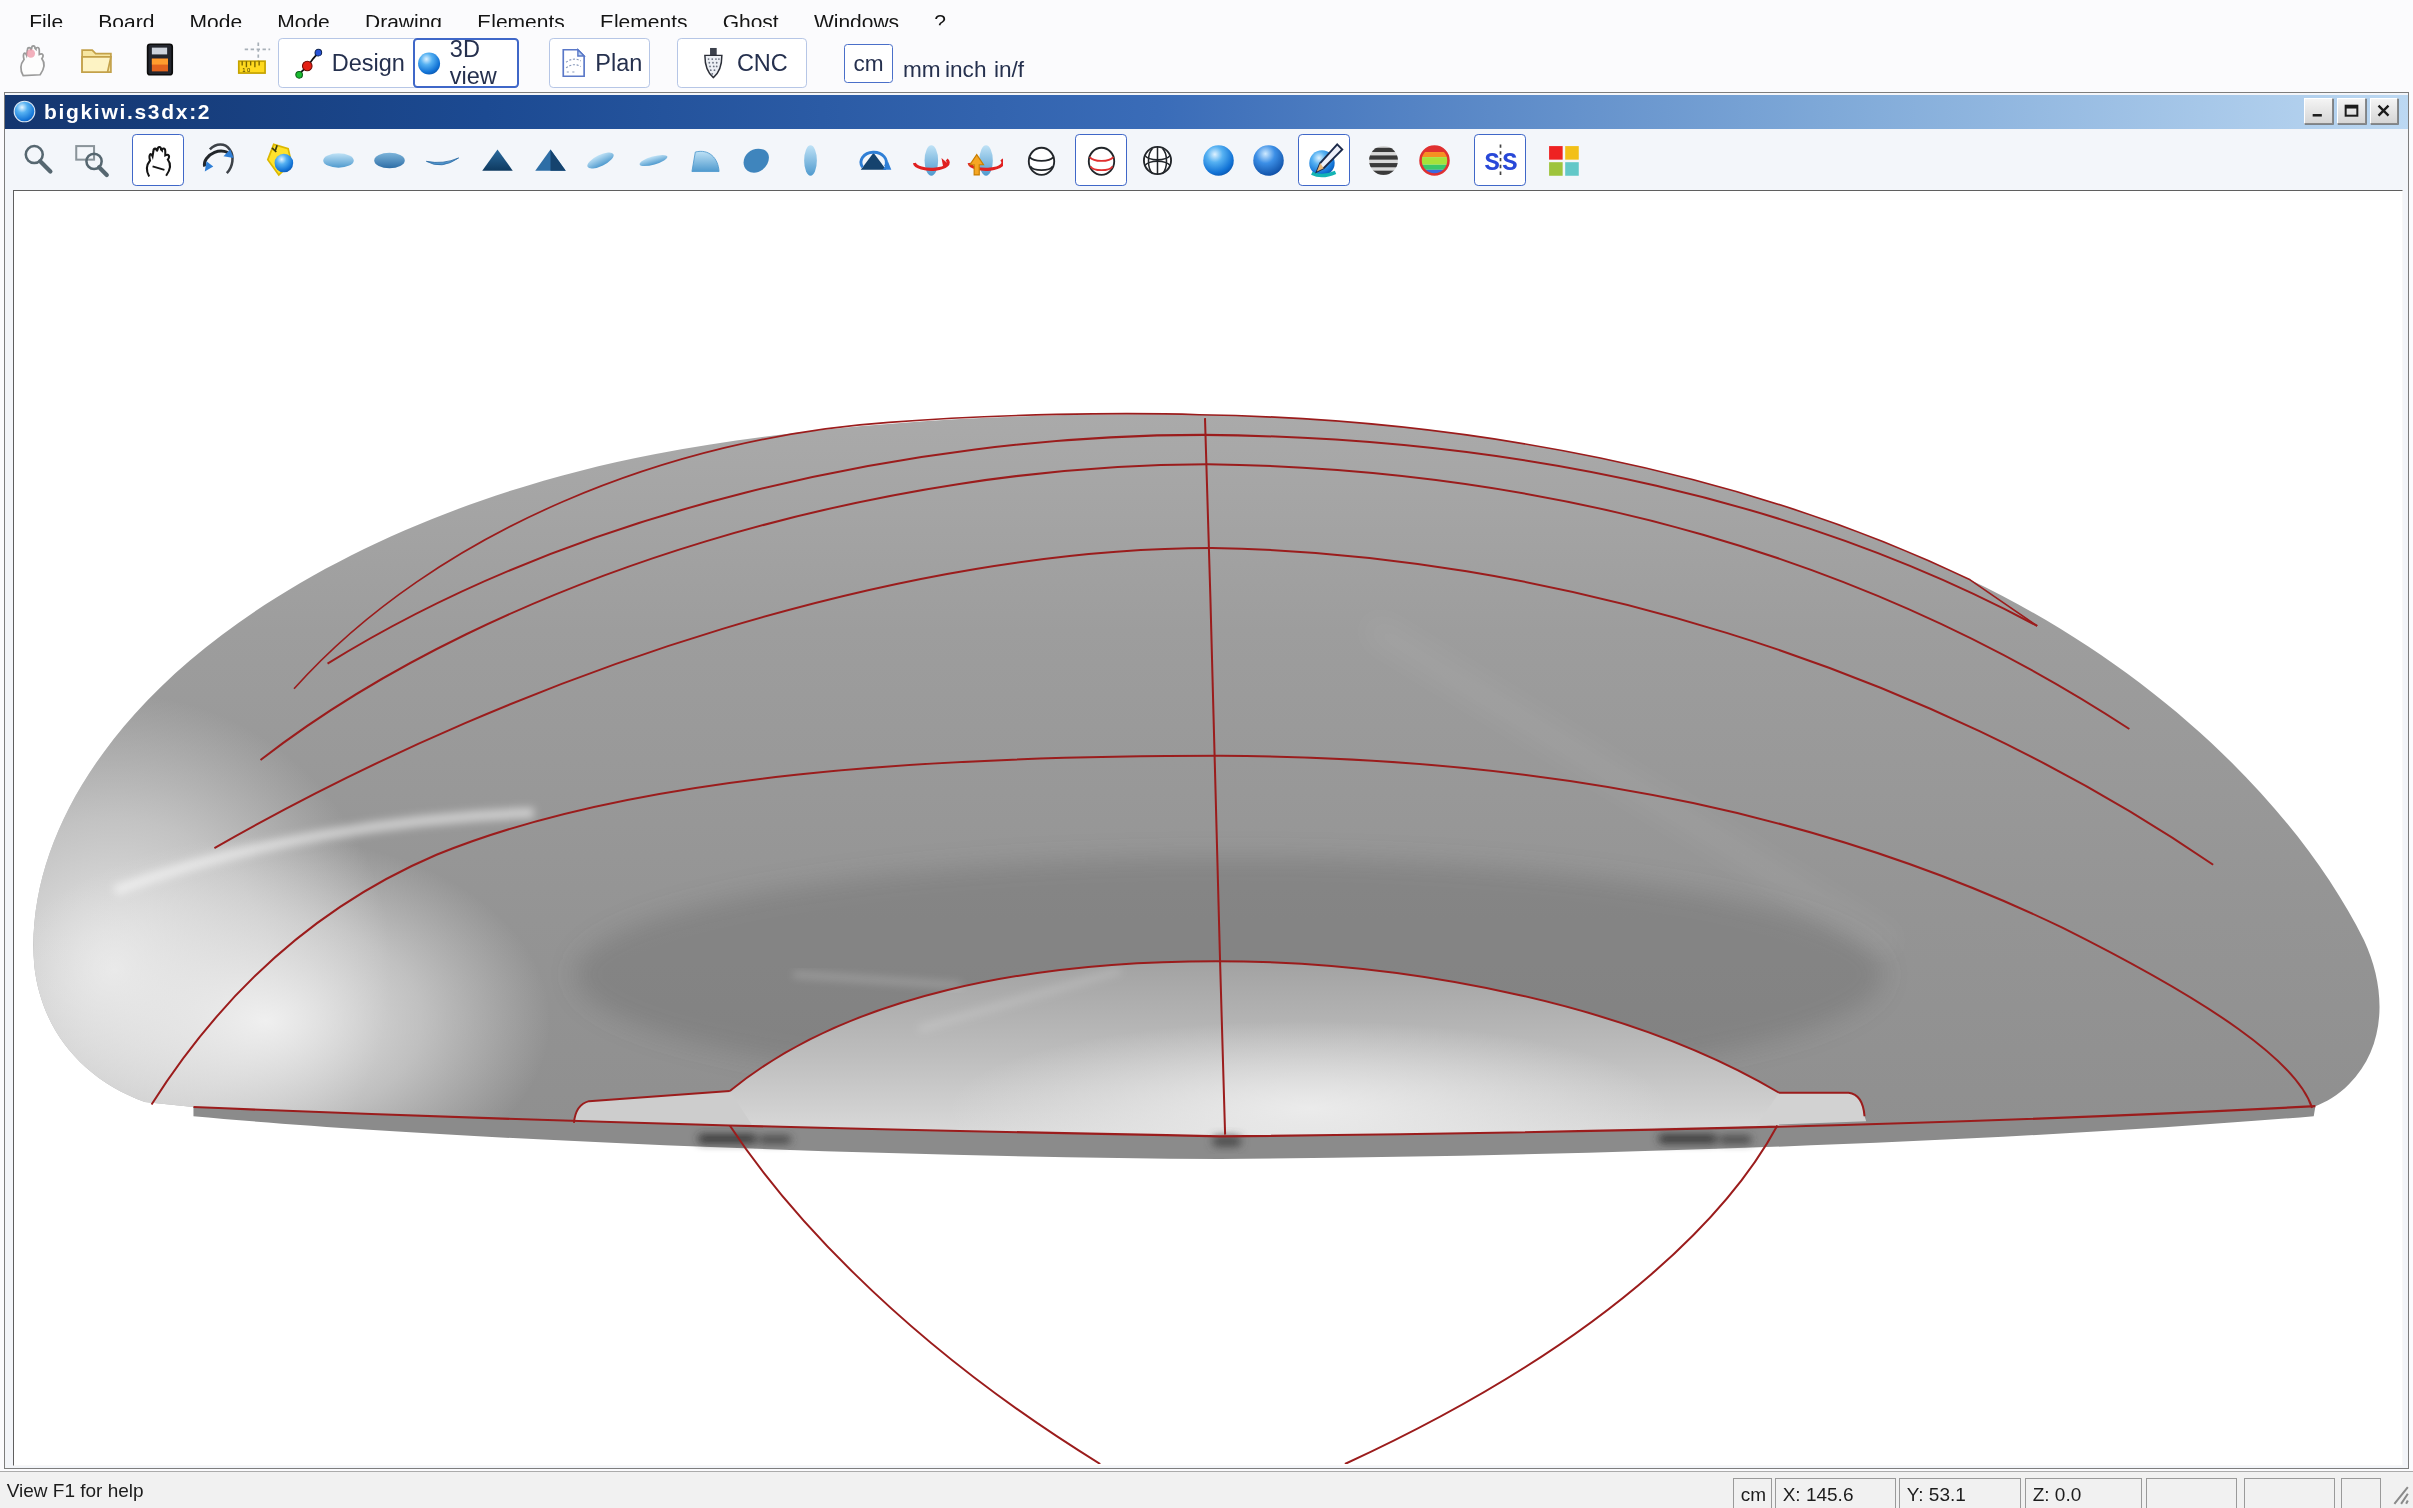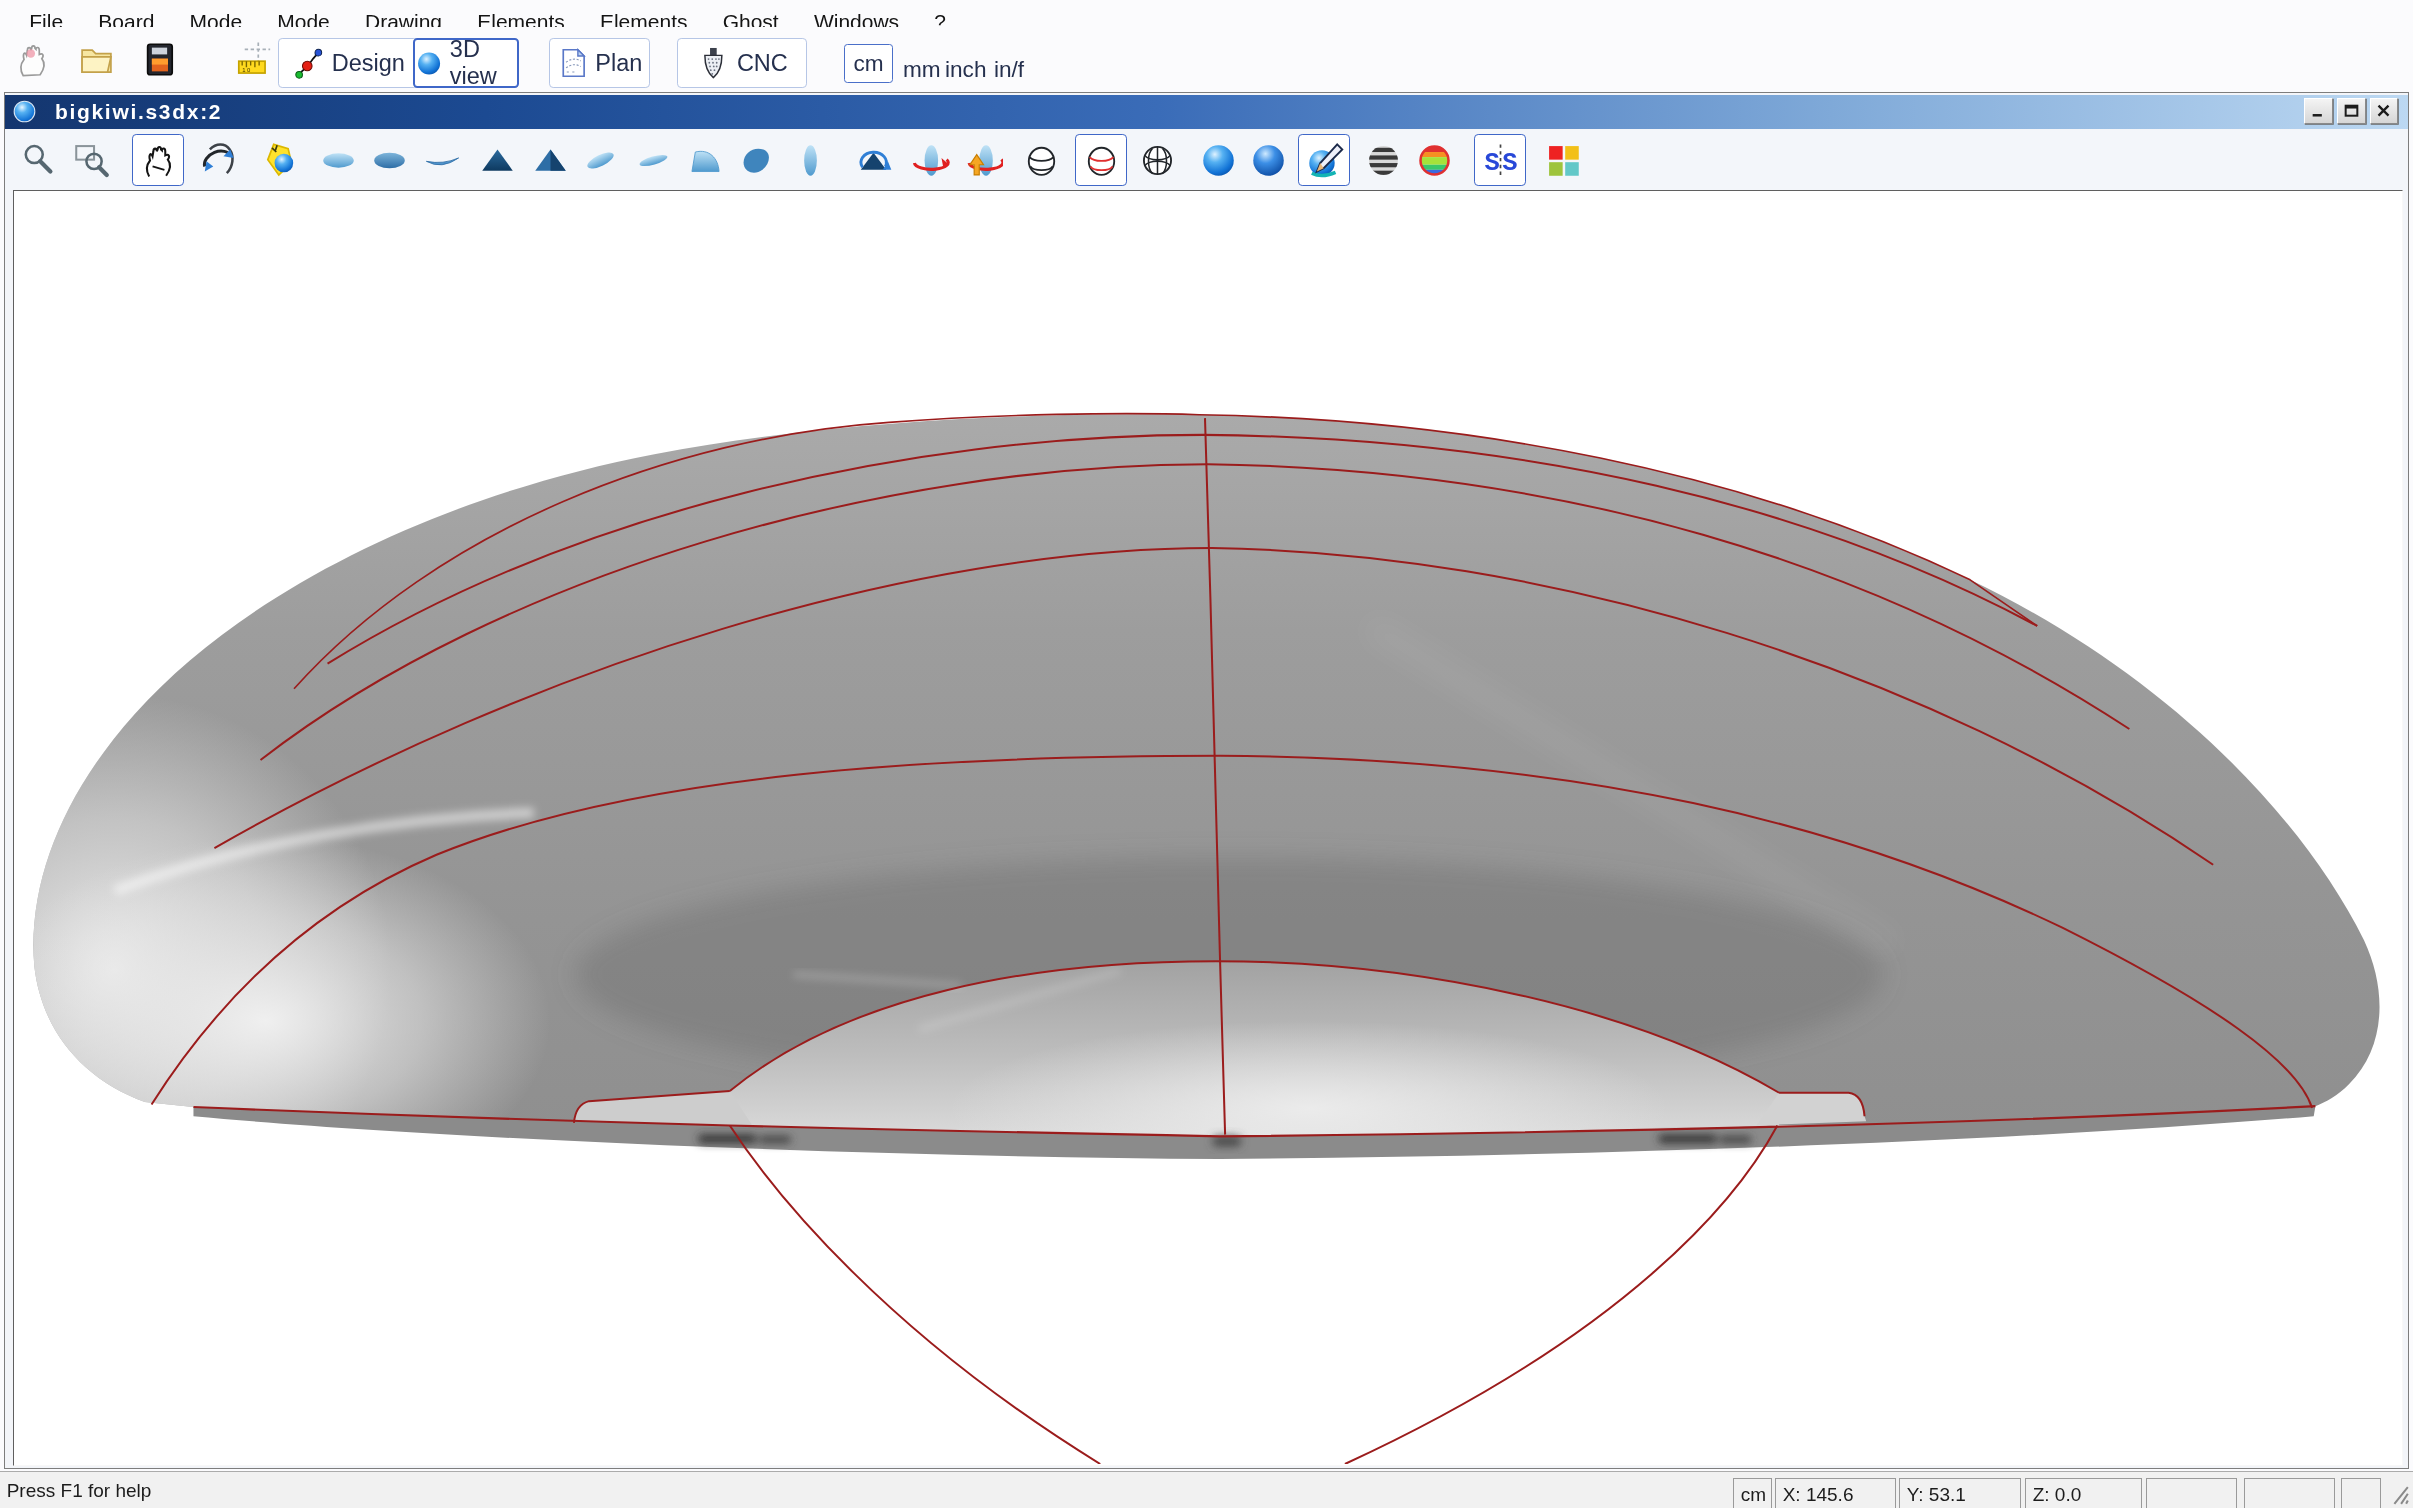--- a/index.html
+++ b/index.html
@@ -21,21 +21,21 @@
     border-radius:3.4px;display:flex;align-items:center;justify-content:center;
     font-size:22.6px;color:#25304e;}
   .unit-label{position:absolute;top:17px;height:39px;display:flex;align-items:flex-end;
     font-size:22.6px;color:#25304e;}
   
   .child-window{position:absolute;left:4.2px;top:92px;width:2405px;height:1377px;
     border:0.8px solid #7d7d7d;background:#f3f5f9;}
   .titlebar{position:absolute;left:0;top:1.7px;width:2403px;height:34px;
     background:linear-gradient(90deg,#14366f 0%,#1c4a92 20%,#3a6cb8 48%,#7fa9d8 76%,#bcd8f2 100%);
     display:flex;align-items:center;}
-  .title-text{color:#ffffff;font-size:21px;font-weight:bold;letter-spacing:1.7px;margin-left:18px;}
+  .title-text{color:#ffffff;font-size:21px;font-weight:bold;letter-spacing:1.7px;margin-left:7px;}
   .win-controls{position:absolute;right:10px;top:3.4px;display:flex;gap:4.2px;}
   .win-btn{width:28.5px;height:26px;background:linear-gradient(180deg,#f4f4f4,#d6d6d6);
     border:0.8px solid #8a8a8a;border-top-color:#fff;border-left-color:#fff;
     box-shadow:0.8px 0.8px 0 #6f6f6f;display:flex;align-items:center;justify-content:center;}
   
   .toolbar2{position:absolute;left:0;top:37px;width:2403px;height:60px;background:#f3f6fa;}
   .tb2-icon{position:absolute;top:11px;width:39px;height:39px;}
   .tb2-framed{position:absolute;top:4.2px;width:52px;height:52px;background:#fff;
     border:1.7px solid #3f67c8;border-radius:4.2px;display:flex;align-items:center;justify-content:center;}
   
@@ -522,21 +522,21 @@
         <path d="M 214,1093 C 644,1111 974,1119 1439,1128 C 1864,1124 2314,1115 2746,1092" stroke-width="2.6"></path>
 
         <path d="M 854,1115 C 909,1199 1044,1364 1296,1519"></path>
         <path d="M 2104,1115 C 2056,1204 1924,1364 1588,1519"></path>
       </g>
     </svg>
   </div>
 </div>
 
 <div class="statusbar">
-  <span class="status-help">Press F1 for help</span>
+  <span class="status-help">View F1 for help</span>
   <div class="status-box" style="left:1733px;width:39px">
     <span>cm</span>
   </div>
   <div class="status-box" style="left:1775px;width:121px">
     <span>X: 145.6</span>
   </div>
   <div class="status-box" style="left:1899px;width:122px">
     <span>Y: 53.1</span>
   </div>
   <div class="status-box" style="left:2025px;width:117px">

